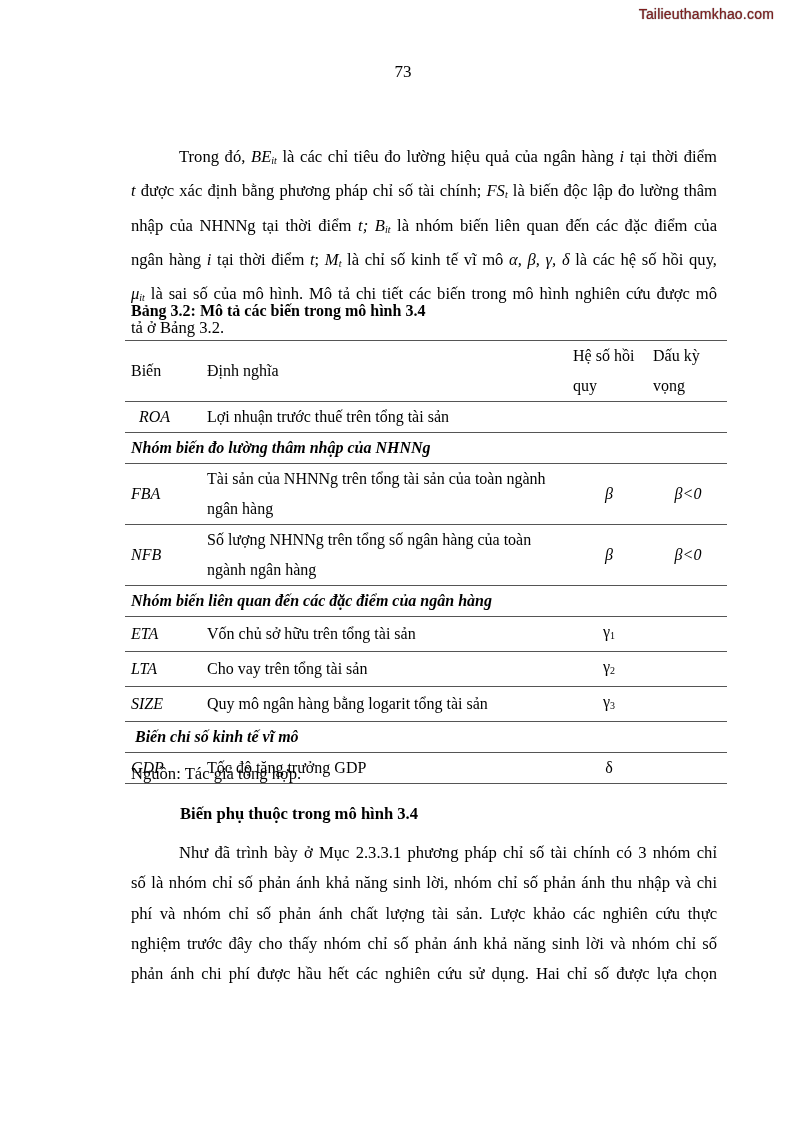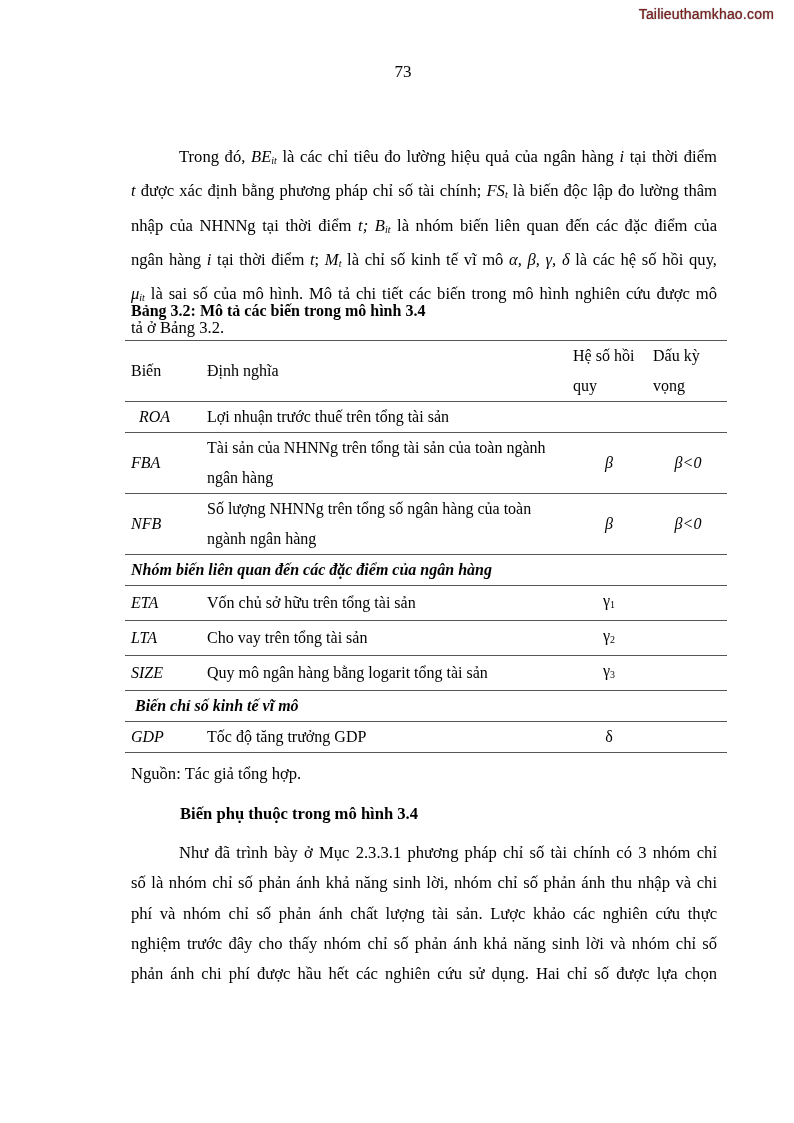--- a/index.html
+++ b/index.html
@@ -58,20 +58,23 @@
           <div>Dấu kỳ</div>
           <div>vọng</div>
         </td>
   </tr>
   <tr class="row">
     <td class="var" style="padding-left:14px !important;">ROA</td>
     <td>Lợi nhuận trước thuế trên tổng tài sản</td>
     <td class="coef"></td>
     <td class="sign"></td>
   </tr>
+  <tr class="grp">
+    <td colspan="4" style="padding-left:6px;">Nhóm biến đo lường thâm nhập của NHNNg</td>
+  </tr>
   <tr class="row">
     <td class="var">FBA</td>
     <td>Tài sản của NHNNg trên tổng tài sản của toàn ngành ngân hàng</td>
     <td class="coef" style="font-style:italic;">β</td>
     <td class="sign">β&lt;0</td>
   </tr>
   <tr class="row">
     <td class="var">NFB</td>
     <td>Số lượng NHNNg trên tổng số ngân hàng của toàn ngành ngân hàng</td>
     <td class="coef" style="font-style:italic;">β</td>

